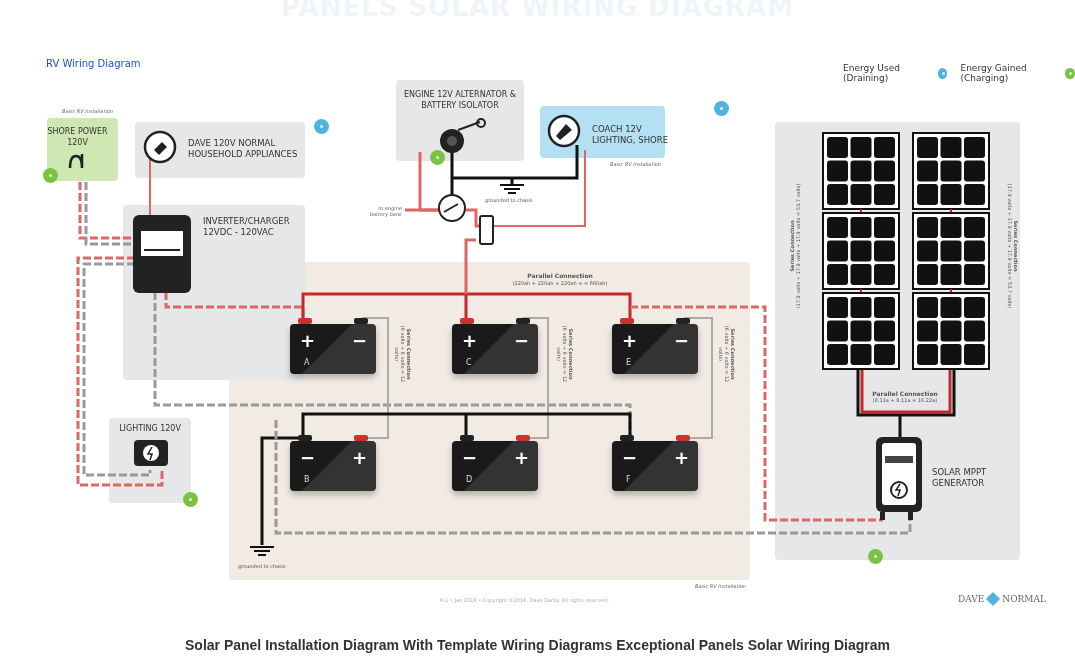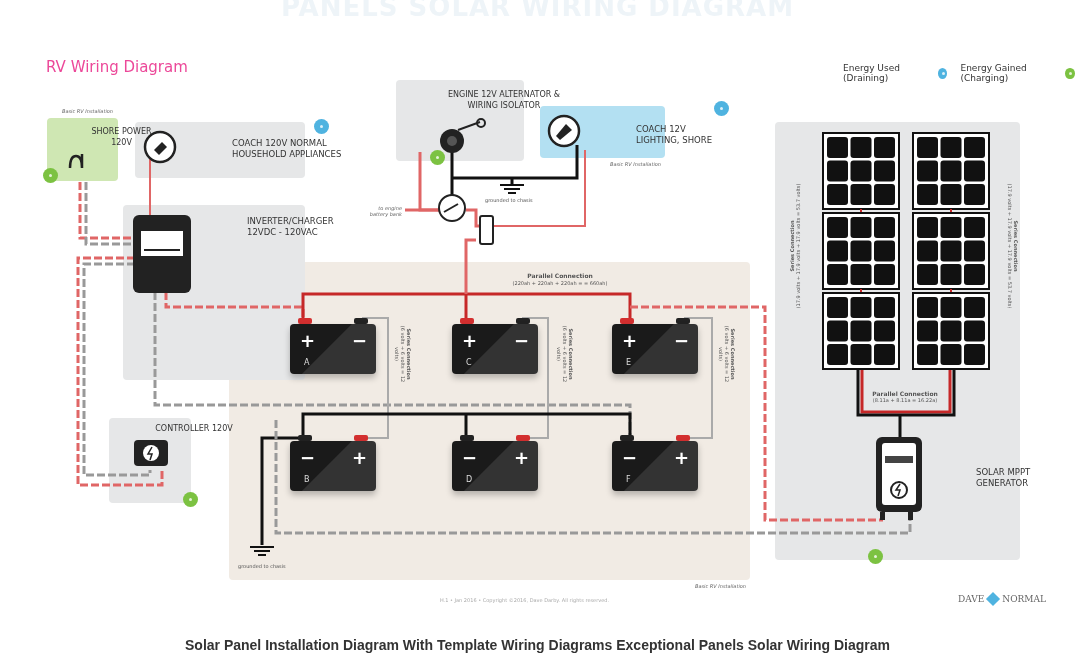--- a/index.html
+++ b/index.html
@@ -1,29 +1,29 @@
 <!DOCTYPE html>
 <html><head>
 <meta charset="utf-8">
 <style>
   html, body { margin: 0; padding: 0; background: #ffffff; }
   body { width: 1075px; height: 661px; position: relative; overflow: hidden; font-family: "DejaVu Sans", sans-serif; }
   .abs { position: absolute; }
   .ghost-title { left: 0; width: 1075px; top: -8px; text-align: center; font-size: 26px; font-weight: bold; color: #eef4f8; letter-spacing: 1px; }
-  .diag-title { left: 46px; top: 58px; font-size: 15px; color: #ec4899; }
+  .diag-title { left: 46px; top: 58px; font-size: 10px; color: #1d4ed8; }
   .legend { top: 63px; font-size: 9px; color: #333; display: flex; align-items: center; gap: 4px; }
   .dot { width: 11px; height: 11px; border-radius: 50%; display: inline-block; position: relative; }
   .dot::after { content: ""; position: absolute; left: 4px; top: 4px; width: 3px; height: 3px; border-radius: 50%; background: rgba(255,255,255,0.8); }
   .dot.blue { background: #4fb3e0; }
   .dot.green { background: #7cc242; }
   .dot.big { width: 15px; height: 15px; }
   .dot.big::after { left: 6px; top: 6px; }
   .box { border-radius: 4px; }
   .grey { background: #e6e7e8; }
-  .lbl { font-size: 9px; color: #333; line-height: 11px; margin-left: 44px; }
+  .lbl { font-size: 9px; color: #333; line-height: 11px; }
   .tiny { font-size: 5px; color: #666; font-style: italic; }
   .tinyc { font-size: 5px; color: #555; text-align: center; }
   .caption { left: 0; width: 1075px; top: 637px; text-align: center; font-family: "Liberation Sans", sans-serif; font-weight: bold; font-size: 14px; color: #333; }
 </style>
 </head>
 <body>
 
 
 
 
@@ -297,39 +297,39 @@
     </div>
   </div>
 
 
 <div class="abs tiny" style="left:62px;top:108px;">Basic RV Installation</div>
 <div class="abs lbl" style="left:47px;top:126px;width:61px;text-align:center;font-size:8px;">
   <div>SHORE POWER</div>
   <div>120V</div>
 </div>
 <div class="abs lbl" style="left:188px;top:138px;font-size:8.5px;">
-  <div>COACH 120V NORMAL</div>
+  <div>DAVE 120V NORMAL</div>
   <div>HOUSEHOLD APPLIANCES</div>
 </div>
 <div class="abs lbl" style="left:396px;top:89px;width:128px;text-align:center;font-size:8px;">
   <div>ENGINE 12V ALTERNATOR &amp;</div>
-  <div>WIRING ISOLATOR</div>
+  <div>BATTERY ISOLATOR</div>
 </div>
 <div class="abs tiny" style="left:362px;top:205px;width:40px;text-align:right;">to engine battery bank</div>
 <div class="abs tinyc" style="left:485px;top:197px;">grounded to chasis</div>
 <div class="abs lbl" style="left:592px;top:124px;font-size:8.5px;">
   <div>COACH 12V</div>
   <div>LIGHTING, SHORE</div>
 </div>
 <div class="abs tiny" style="left:610px;top:161px;">Basic RV Installation</div>
 <div class="abs lbl" style="left:203px;top:216px;font-size:8.5px;">
   <div>INVERTER/CHARGER</div>
   <div>12VDC - 120VAC</div>
 </div>
-<div class="abs lbl" style="left:109px;top:423px;width:82px;text-align:center;font-size:8px;">CONTROLLER 120V</div>
+<div class="abs lbl" style="left:109px;top:423px;width:82px;text-align:center;font-size:8px;">LIGHTING 120V</div>
 <div class="abs lbl" style="left:932px;top:467px;font-size:8.5px;">
   <div>SOLAR MPPT</div>
   <div>GENERATOR</div>
 </div>
 <div class="abs tinyc" style="left:238px;top:563px;">grounded to chasis</div>
 
 
 <div class="abs tinyc" style="left:460px;top:272px;width:200px;font-weight:bold;font-size:6px;">Parallel Connection</div>
 <div class="abs tinyc" style="left:460px;top:280px;width:200px;">(220ah + 220ah + 220ah = = 660ah)</div>
 <div class="abs tiny" style="left:695px;top:583px;">Basic RV Installation</div>

